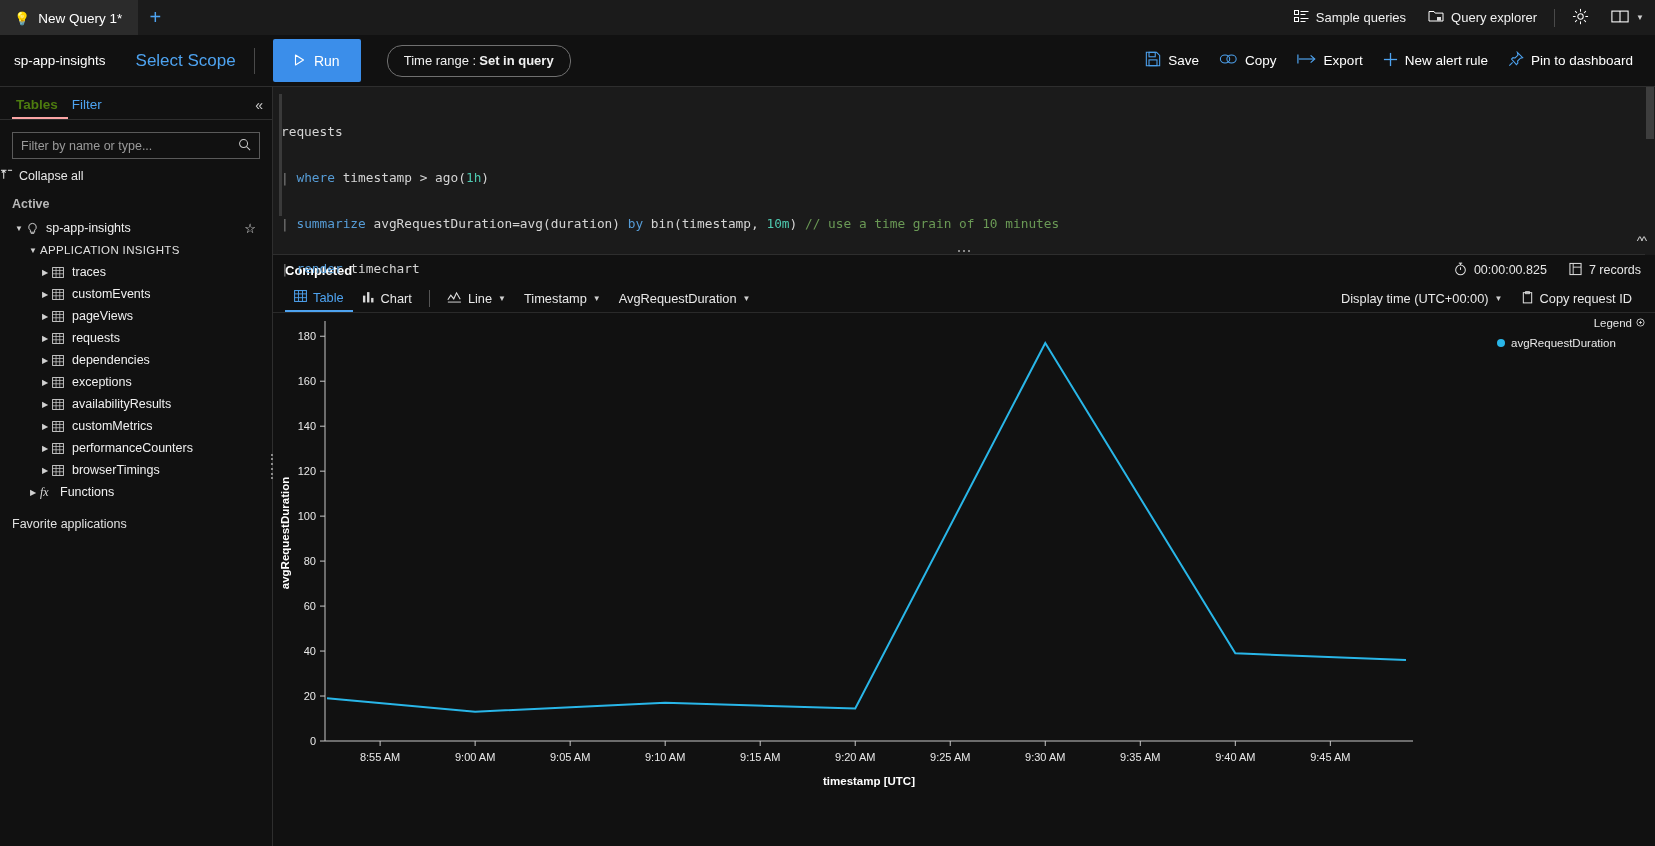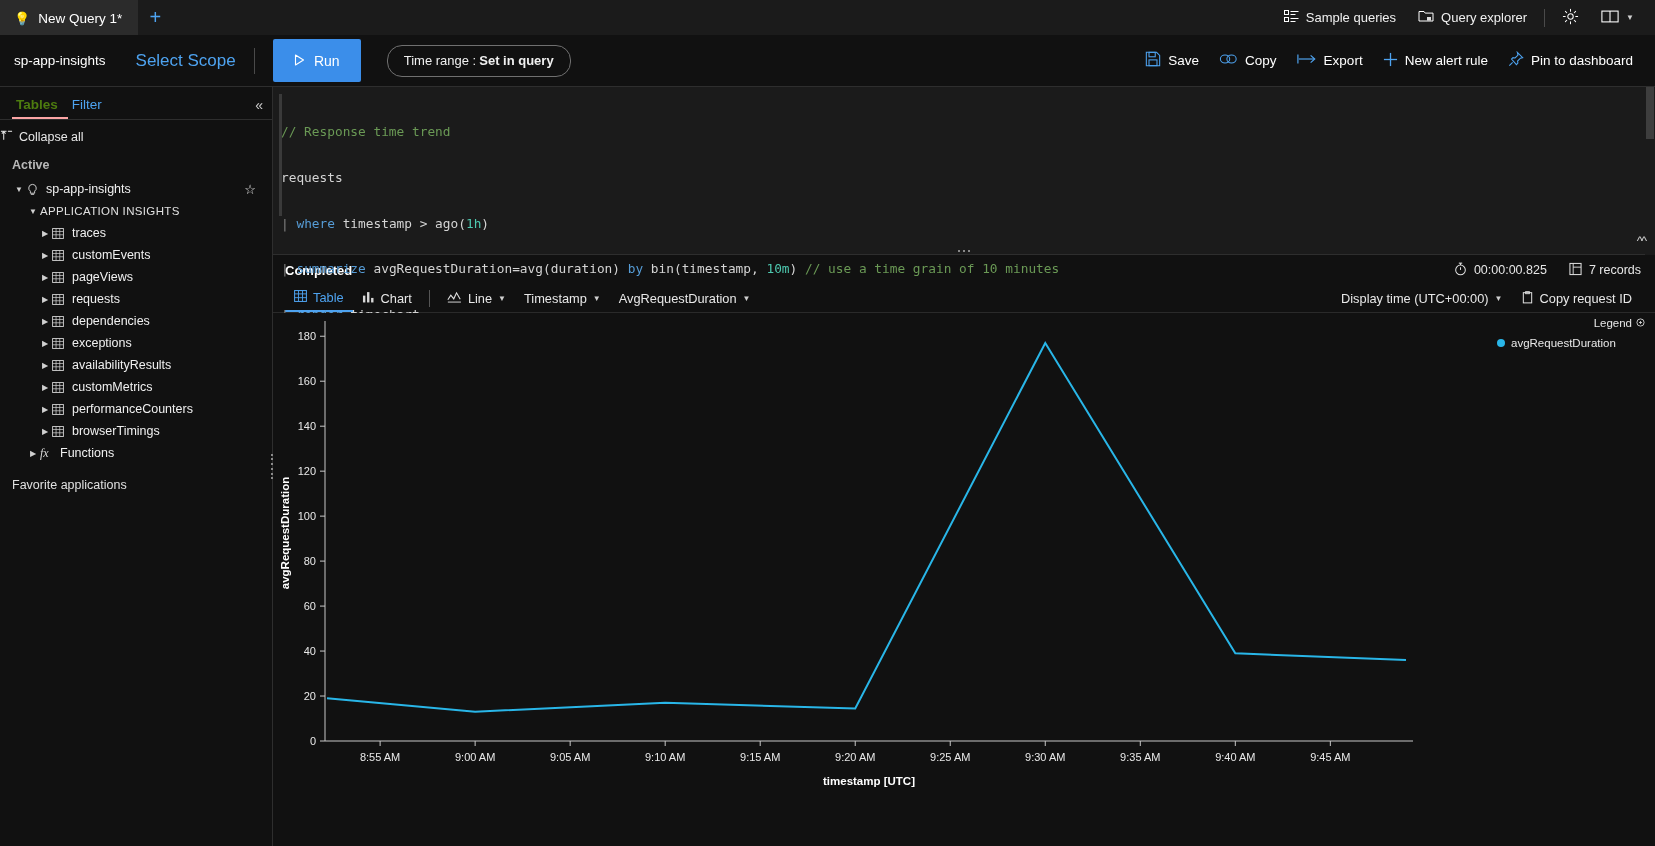--- a/index.html
+++ b/index.html
@@ -30,21 +30,20 @@
   }
   .bulb { font-size: 13px; color: #b388e0; line-height: 1; }
   .newtab {
     display: flex; align-items: center; justify-content: center;
     width: 34px; font-size: 20px; color: #4ea3f0; font-weight: 300;
     cursor: pointer;
   }
   .topright {
     margin-left: auto;
     display: flex; align-items: center; gap: 0;
-    padding-right: 10px;
     font-size: 13px;
   }
   .tr-item {
     display: flex; align-items: center; gap: 7px;
     padding: 0 11px; height: 35px; cursor: pointer; color: #f0f0f0;
   }
   .tr-div { width: 1px; height: 18px; background: #4a4a4a; margin: 0 6px; }
 
   
   .cmdbar {
@@ -366,20 +365,31 @@
 
 <div class="body">
 
   <div class="sidebar">
     <div class="side-tabs">
       <div class="side-tab active">Tables</div>
       <div class="side-tab">Filter</div>
       <div class="collapse-chev">«</div>
     </div>
 
+    <div class="filterbox-wrap">
+      <div class="filterbox">
+        <input type="text" placeholder="Filter by name or type..." style="">
+        <span>
+          <svg width="13" height="13" viewBox="0 0 14 14" fill="none">
+            <circle cx="6" cy="6" r="4.3" stroke="#c8c8c8" stroke-width="1.1"></circle>
+            <line x1="9.2" y1="9.2" x2="13" y2="13" stroke="#c8c8c8" stroke-width="1.1"></line>
+          </svg>
+        </span>
+      </div>
+    </div>
 
     <div class="collapse-all">
       <span>
         <svg width="13" height="12" viewBox="0 0 14 12" fill="none">
           <line x1="1" y1="2" x2="7" y2="2" stroke="#e8e8e8" stroke-width="1.1"></line>
           <line x1="8.5" y1="2" x2="13" y2="2" stroke="#e8e8e8" stroke-width="1.1"></line>
           <line x1="4" y1="2" x2="4" y2="11" stroke="#e8e8e8" stroke-width="1.1"></line>
           <path d="M2 4.5l2-2 2 2" stroke="#e8e8e8" stroke-width="1.1" fill="none"></path>
         </svg>
       </span>
@@ -558,21 +568,20 @@
         <i></i>
         <i></i>
     </div>
   </div>
 
   <div class="main">
 
     <div class="editor-wrap">
       <div class="gutterbar"></div>
       <div class="editor">
-        <span class="eline"><span class="cm">// Response time trend</span></span>
         <span class="eline"><span class="id">requests</span></span>
         <span class="eline"><span class="pipe">| </span><span class="kw">where</span><span class="op"> timestamp &gt; ago(</span><span class="num">1h</span><span class="op">)</span></span>
         <span class="eline"><span class="pipe">| </span><span class="kw">summarize</span><span class="op"> avgRequestDuration=avg(duration) </span><span class="kw">by</span><span class="op"> bin(timestamp, </span><span class="num">10m</span><span class="op">) </span><span class="cm">// use a time grain of 10 minutes</span></span>
         <span class="eline"><span class="pipe">| </span><span class="kw">render</span><span class="op"> timechart</span></span>
       </div>
       <div class="ed-scrollbar">
           <i></i>
         </div>
       <div class="ed-scroll-up">^^</div>
       <div class="drag-dots">

